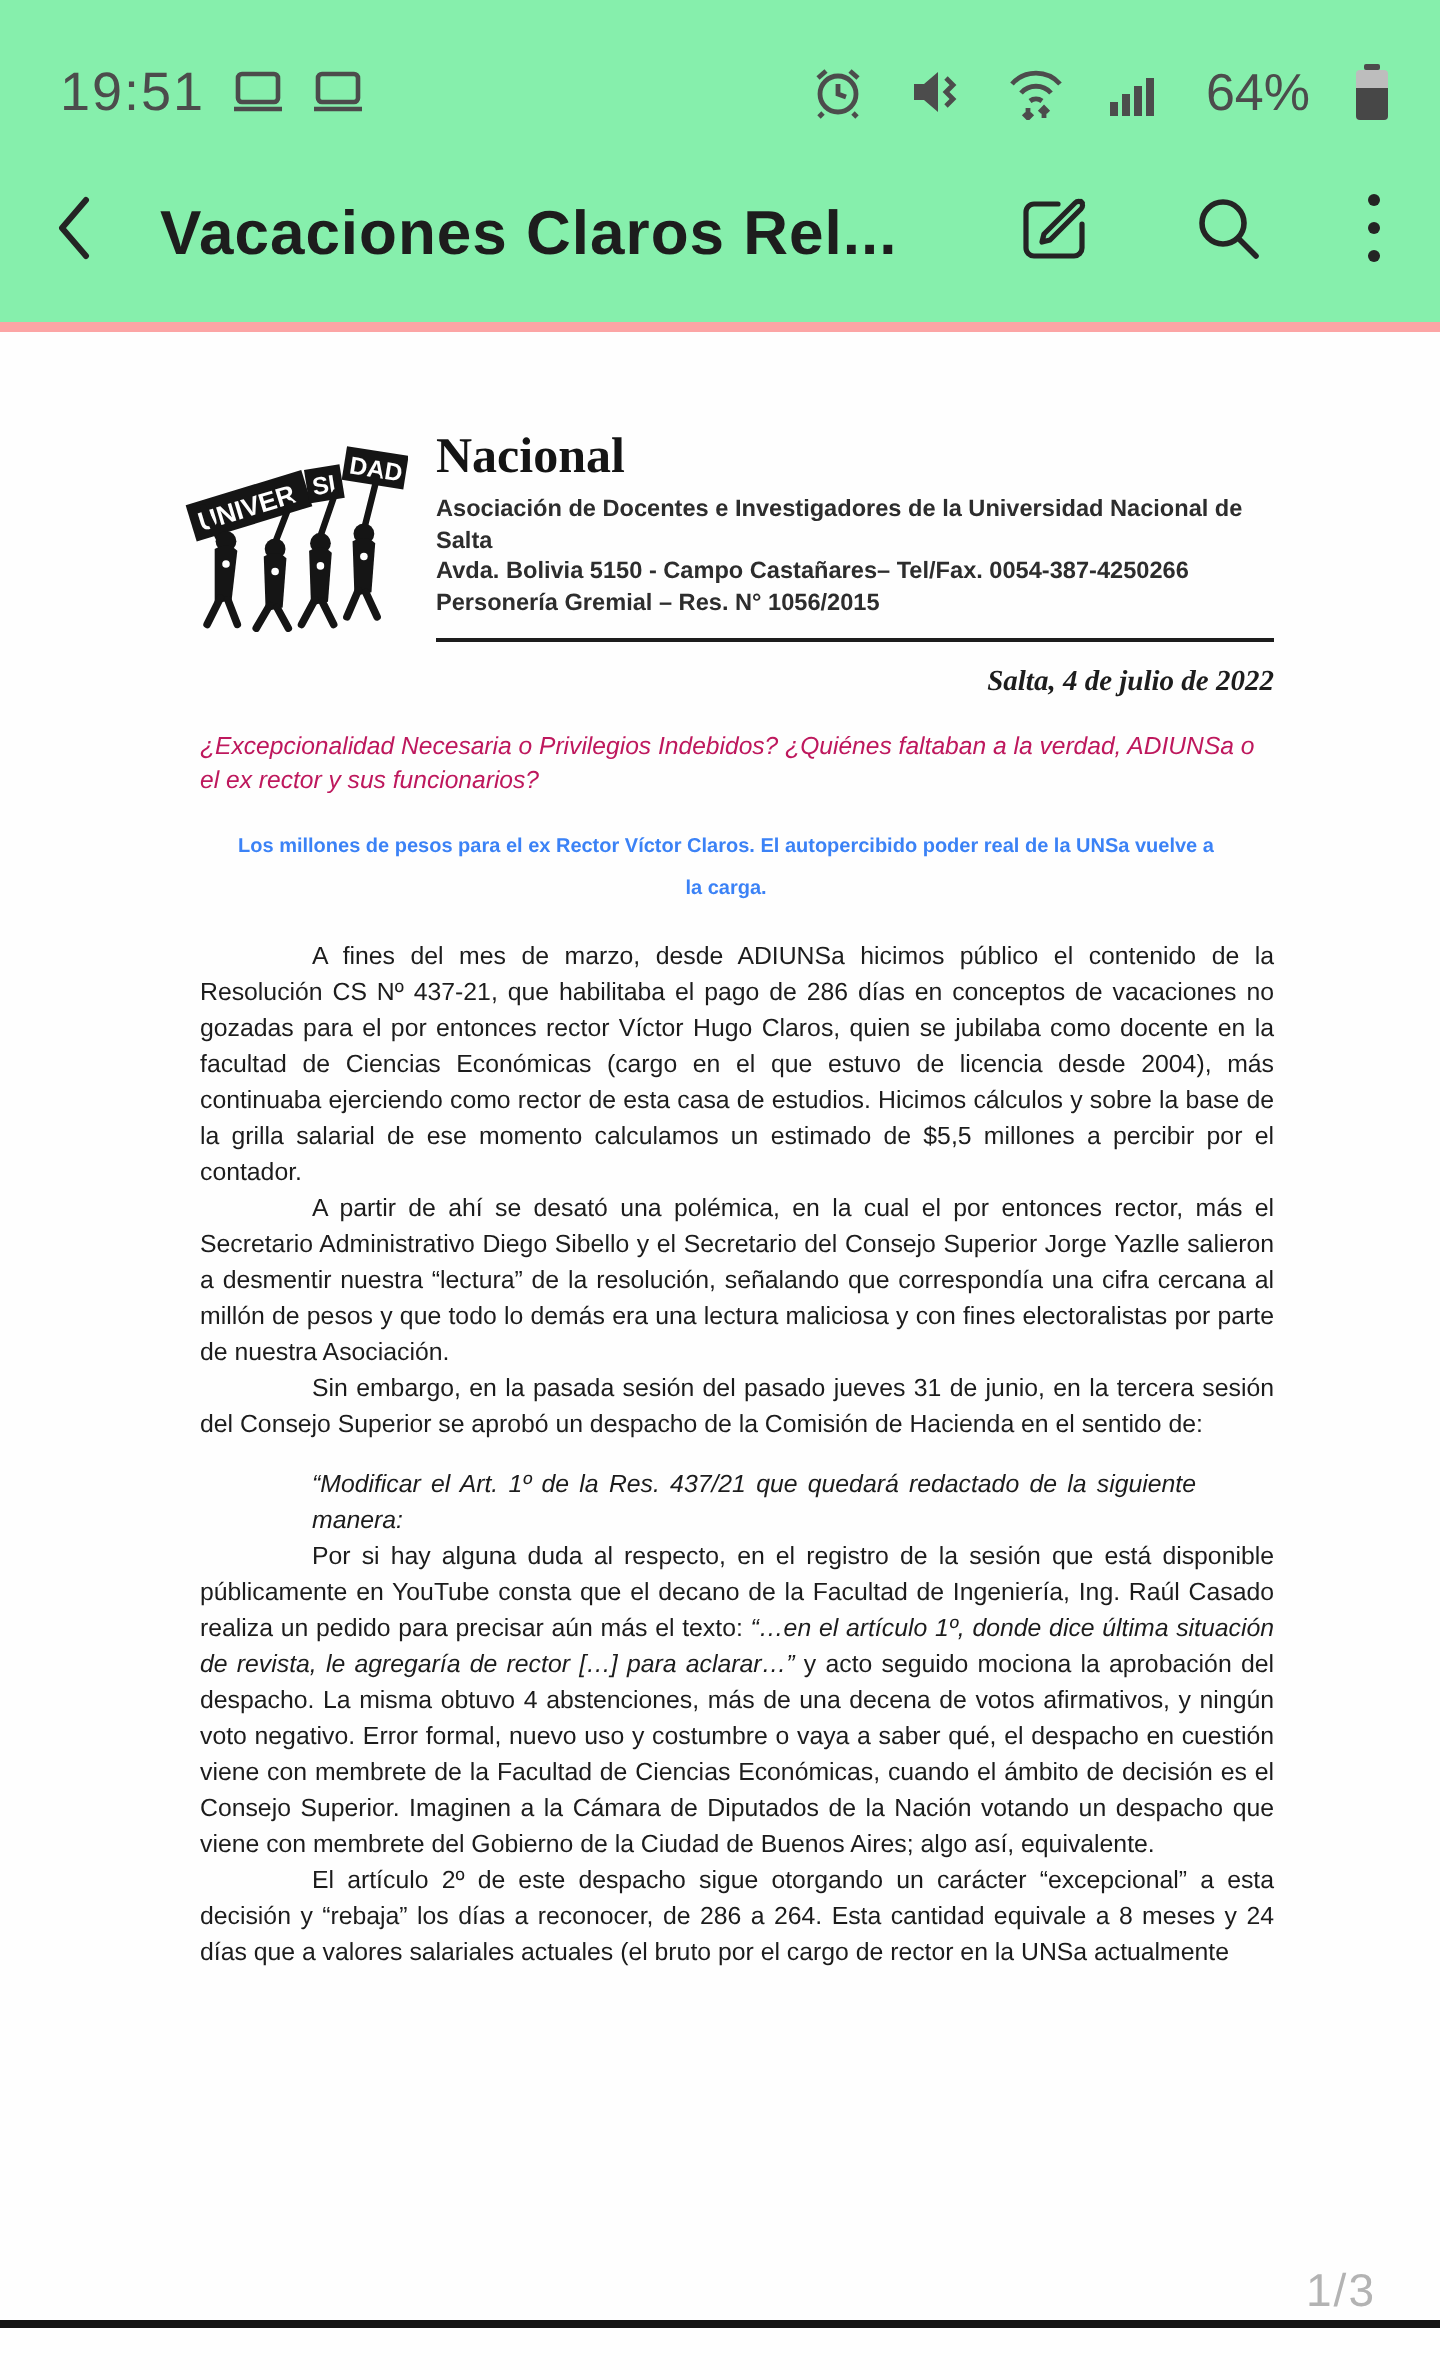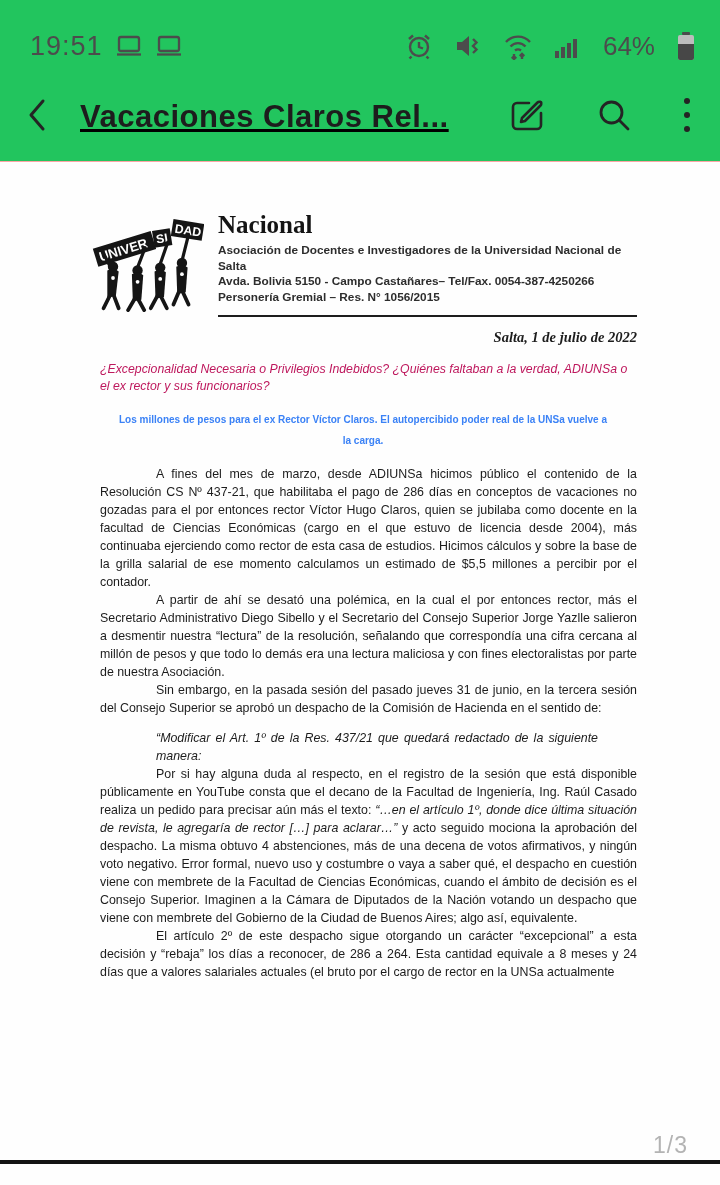--- a/index.html
+++ b/index.html
@@ -1,30 +1,30 @@
 <!DOCTYPE html>
 <html><head>
 <meta charset="utf-8">
 <style>
   * { margin:0; padding:0; box-sizing:border-box; }
   html,body { width:720px; height:1185px; }
   body { font-family:"Liberation Sans", sans-serif; background:#fefefe; overflow:hidden; }
   .screen { position:relative; width:720px; height:1185px; background:#fefefe; }
 
   
-  .topbar { background:#22c55e; border-bottom:1px solid #fca5a5; }
+  .topbar { background:#86efac; border-bottom:5px solid #fca5a5; }
   .status-bar { height:78px; display:flex; align-items:center; justify-content:space-between;
                 padding:14px 24px 0 30px; color:#4c4c4c; }
   .sb-left { display:flex; align-items:center; gap:12px; }
   .sb-right { display:flex; align-items:center; gap:21px; }
   .sb-time { font-size:27px; letter-spacing:1px; color:#4c4c4c; }
   .sb-pct { font-size:26px; color:#4c4c4c; margin-left:2px; }
   .sicon { display:inline-flex; }
 
-  .app-header { height:83px; display:flex; align-items:center; padding:0 28px 6px 26px;text-decoration:underline; }
+  .app-header { height:83px; display:flex; align-items:center; padding:0 28px 6px 26px; }
   .back-btn { width:40px; height:44px; display:flex; align-items:center; justify-content:flex-start; cursor:pointer; }
   .hdr-title { flex:1; font-size:31px; font-weight:600; color:#1d1d1d; margin-left:14px;
                white-space:nowrap; overflow:hidden; letter-spacing:0.5px; }
   .hdr-icons { display:flex; align-items:center; gap:50px; }
   .hdr-btn { display:flex; align-items:center; justify-content:center; cursor:pointer; }
 
   
   .doc { position:relative; height:1023px; background:#fefefe; padding-top:48px; overflow:hidden;
          color:#1c1c1c; }
   .letterhead { display:flex; margin:0 83px 0 90px; }
@@ -218,21 +218,21 @@
       </span>
       <div class="lh-text">
         <div class="org">Nacional</div>
         <div class="lh-line">Asociación de Docentes e Investigadores de la Universidad Nacional de Salta</div>
         <div class="lh-line">Avda. Bolivia 5150 - Campo Castañares– Tel/Fax. 0054-387-4250266</div>
         <div class="lh-line">Personería Gremial – Res. N° 1056/2015</div>
         <hr class="lh-rule">
       </div>
     </div>
 
-    <div class="date-line">Salta, 1 de julio de 2022</div>
+    <div class="date-line">Salta, 4 de julio de 2022</div>
 
     <div class="intro">¿Excepcionalidad Necesaria o Privilegios Indebidos? ¿Quiénes faltaban a la verdad, ADIUNSa o el ex rector y sus funcionarios?</div>
 
     <div class="headline">Los millones de pesos para el ex Rector Víctor Claros. El autopercibido poder real de la UNSa vuelve a la carga.</div>
 
     <p class="para first">A fines del mes de marzo, desde ADIUNSa hicimos público el contenido de la Resolución CS Nº 437-21, que habilitaba el pago de 286 días en conceptos de vacaciones no gozadas para el por entonces rector Víctor Hugo Claros, quien se jubilaba como docente en la facultad de Ciencias Económicas (cargo en el que estuvo de licencia desde 2004), más continuaba ejerciendo como rector de esta casa de estudios. Hicimos cálculos y sobre la base de la grilla salarial de ese momento calculamos un estimado de $5,5 millones a percibir por el contador.</p>
 
     <p class="para">A partir de ahí se desató una polémica, en la cual el por entonces rector, más el Secretario Administrativo Diego Sibello y el Secretario del Consejo Superior Jorge Yazlle salieron a desmentir nuestra “lectura” de la resolución, señalando que correspondía una cifra cercana al millón de pesos y que todo lo demás era una lectura maliciosa y con fines electoralistas por parte de nuestra Asociación.</p>
 
     <p class="para">Sin embargo, en la pasada sesión del pasado jueves 31 de junio, en la tercera sesión del Consejo Superior se aprobó un despacho de la Comisión de Hacienda en el sentido de:</p>

